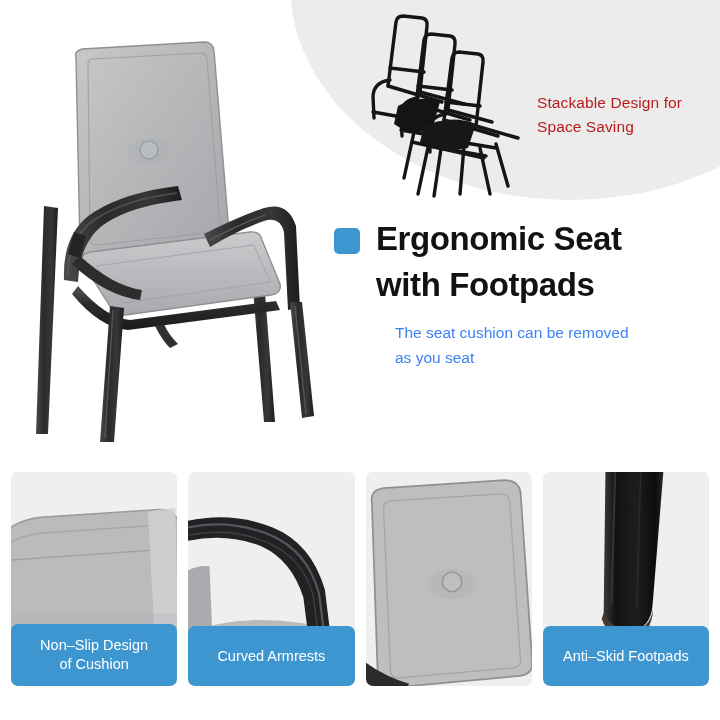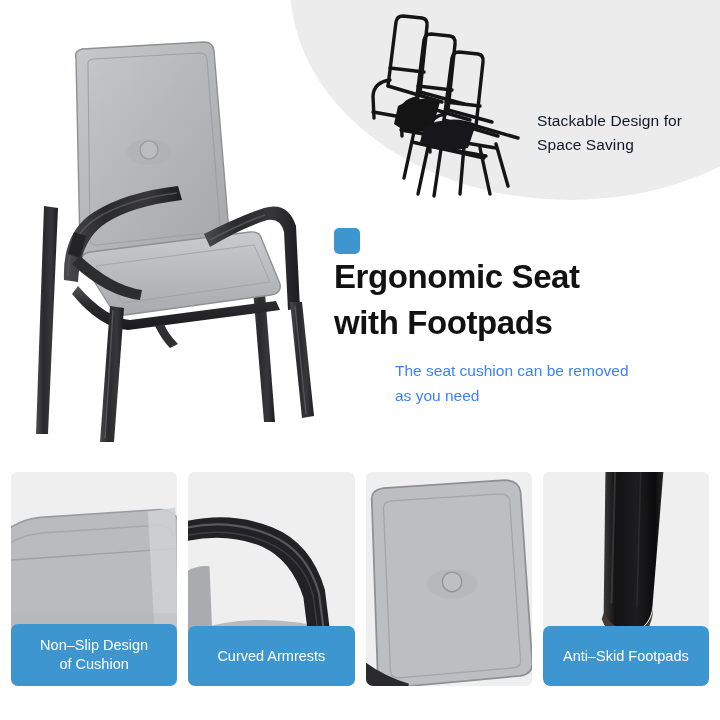--- a/index.html
+++ b/index.html
@@ -44,39 +44,38 @@
     left: 368px;
     top: 8px;
     width: 162px;
     height: 190px;
   }
 
   
   .stack-caption {
     position: absolute;
     left: 537px;
-    top: 109px;
+    top: 91px;
     width: 180px;
     font-size: 15.5px;
     line-height: 1.52;
-    color: #0f172a;
+    color: #b91c1c;
     letter-spacing: 0.1px;
   }
 
   
   .headline-wrap {
     position: absolute;
     left: 334px;
     top: 216px;
     width: 380px;
   }
   .headline-row {
     display: flex;
     align-items: flex-start;
-    flex-direction: column;
   }
   .accent-square {
     flex: 0 0 auto;
     width: 26px;
     height: 26px;
     background: #3d96d0;
     border-radius: 5px;
     margin-top: 12px;
     margin-right: 16px;
   }
@@ -255,21 +254,21 @@
   <div class="headline-wrap">
     <div class="headline-row">
       <div class="accent-square"></div>
       <div class="headline">
         <div>Ergonomic Seat</div>
         <div>with Footpads</div>
       </div>
     </div>
     <div class="subhead">
       <div>The seat cushion can be removed</div>
-      <div>as you need</div>
+      <div>as you seat</div>
     </div>
   </div>
 
   <div class="feature-strip">
 
     <div class="feature-card">
       <div class="feature-photo">
         <svg viewBox="0 0 170 230" width="100%" height="100%" preserveAspectRatio="xMidYMid slice" aria-hidden="true">
           <rect width="170" height="230" fill="#efefef"></rect>
           <path d="M-8 68 Q8 54 30 52 L152 44 Q168 44 172 58 L176 230 L-10 230 Z" fill="#b9bbbd" stroke="#9a9c9f" stroke-width="1.6"></path>

